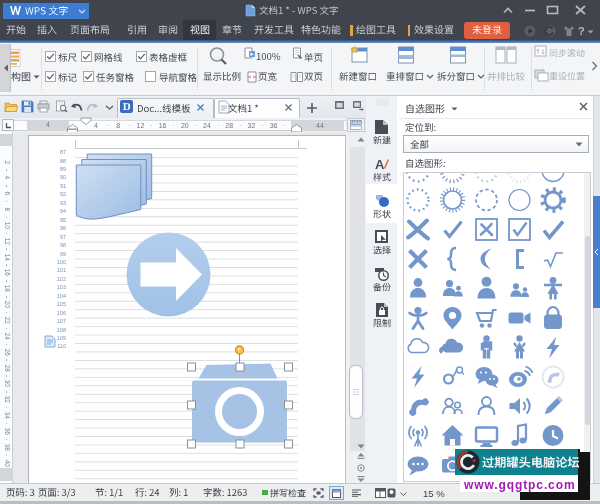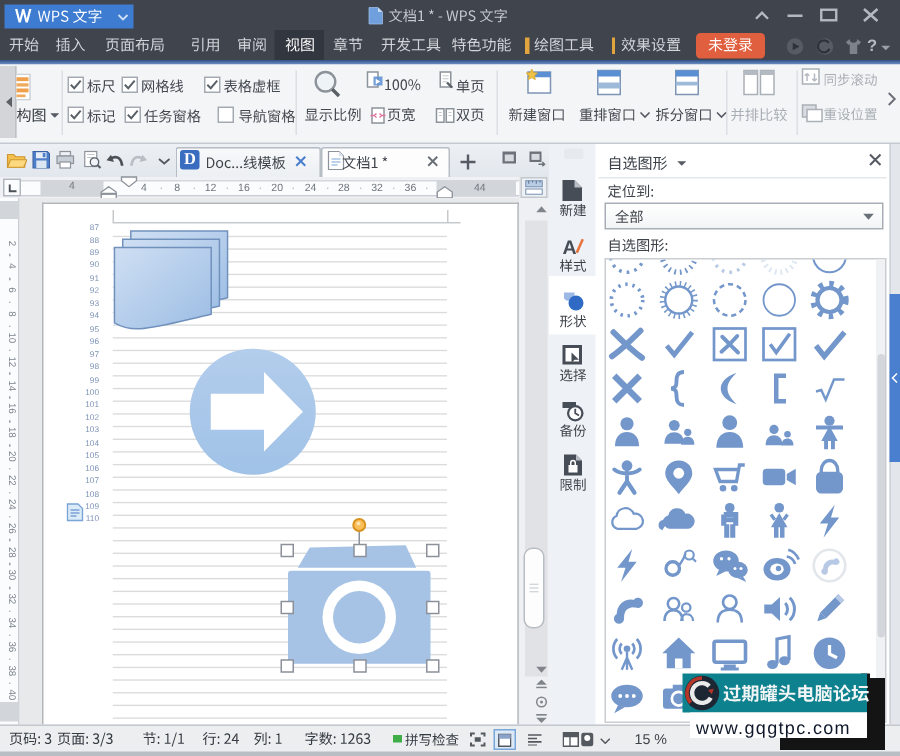--- a/index.html
+++ b/index.html
@@ -914,13 +914,13 @@
     <svg class="abs" style="left:456px;top:450px" width="24" height="24">
       <circle cx="12" cy="12" r="11.5" fill="#1d2633"></circle>
       <path d="M12 2 A10 10 0 0 0 4.5 18.5" stroke="#b5372a" stroke-width="2.4" fill="none"></path>
       <circle cx="12" cy="12" r="6.6" fill="none" stroke="#e9eaea" stroke-width="2.9" stroke-dasharray="33 8.5" transform="rotate(28 12 12)"></circle>
       <path d="M16 10 l3.8 -0.8 l-1.2 3.6 z" fill="#b5372a"></path>
     </svg>
     <svg style="position:absolute;left:482.0px;top:454.2px;overflow:visible" width="99" height="15">
       <path transform="translate(0,12.8)" d="M0.7 -9.2C1.4 -8.6 2.1 -7.7 2.5 -7.1L3.7 -7.9C3.3 -8.5 2.5 -9.4 1.8 -10ZM4.4 -5.7C5 -4.9 5.8 -3.9 6.1 -3.2L7.3 -4C7 -4.7 6.2 -5.7 5.6 -6.4ZM3.4 -5.8H0.5V-4.5H1.9V-1.8C1.4 -1.5 0.8 -1.1 0.2 -0.5L1.3 1C1.7 0.3 2.2 -0.5 2.6 -0.5C2.9 -0.5 3.3 -0.1 3.9 0.2C4.8 0.7 5.8 0.8 7.4 0.8C8.6 0.8 10.6 0.7 11.5 0.7C11.5 0.2 11.7 -0.5 11.9 -1C10.7 -0.8 8.7 -0.7 7.4 -0.7C6.1 -0.7 4.9 -0.7 4.1 -1.2C3.8 -1.4 3.6 -1.5 3.4 -1.6ZM8.6 -10.3V-8.3H4.1V-6.9H8.6V-2.9C8.6 -2.7 8.5 -2.6 8.3 -2.6C8 -2.6 7.1 -2.6 6.4 -2.6C6.6 -2.2 6.8 -1.6 6.9 -1.1C8 -1.1 8.8 -1.2 9.4 -1.4C9.9 -1.6 10.1 -2 10.1 -2.9V-6.9H11.6V-8.3H10.1V-10.3ZM14.1 -1.7C13.7 -1 13.1 -0.2 12.5 0.3C12.8 0.5 13.4 0.9 13.6 1.1C14.3 0.5 15 -0.4 15.5 -1.3ZM22.2 -8.5V-7.1H20.5V-8.5ZM15.9 -1.2C16.4 -0.6 17 0.2 17.2 0.7L18.2 0.1L18.1 0.3C18.4 0.4 19 0.9 19.3 1.1C19.9 0 20.2 -1.5 20.4 -3H22.2V-0.5C22.2 -0.4 22.2 -0.3 22 -0.3C21.8 -0.3 21.2 -0.3 20.7 -0.3C20.9 0 21.1 0.7 21.1 1.1C22 1.1 22.6 1 23.1 0.8C23.5 0.6 23.6 0.2 23.6 -0.5V-9.8H19.1V-5.3C19.1 -3.7 19 -1.7 18.3 -0.1C18 -0.6 17.5 -1.3 17 -1.8ZM22.2 -5.8V-4.3H20.4L20.5 -5.3V-5.8ZM16.5 -10.2V-8.9H15V-10.2H13.7V-8.9H12.7V-7.6H13.7V-3.1H12.6V-1.8H18.6V-3.1H17.8V-7.6H18.7V-8.9H17.8V-10.2ZM15 -7.6H16.5V-6.9H15ZM15 -5.8H16.5V-5H15ZM15 -3.9H16.5V-3.1H15ZM30.6 -6.8H31.5V-6.1H30.6ZM33.9 -6.8H34.8V-6.1H33.9ZM32.4 -4.9C32.5 -4.8 32.6 -4.6 32.7 -4.5H31.5L31.8 -5L31.3 -5.2H32.5V-7.7H29.6V-5.2H30.6C30.2 -4.5 29.7 -3.8 29.1 -3.3V-4.1H28.2V-1.3L27.7 -1.3V-4.8H29.4V-6.1H27.7V-7.8H28.9V-9H26.5C26.6 -9.4 26.7 -9.8 26.7 -10.2L25.5 -10.4C25.4 -9.2 25 -7.8 24.5 -7C24.8 -6.8 25.4 -6.6 25.6 -6.4C25.8 -6.8 26 -7.3 26.2 -7.8H26.5V-6.1H24.9V-4.8H26.5V-1.1L26.1 -1.1V-4.1H25.1V0.2L28.2 -0.3V0.3H29.1V-2.5C29.3 -2.3 29.5 -2.1 29.5 -2L30 -2.4V1.1H31.2V0.7H36.2V-0.4H34V-0.8H35.6V-1.7H34V-2.1H35.6V-3H34V-3.5H36V-4.5H34C33.9 -4.7 33.7 -5 33.5 -5.2H35.9V-7.7H32.9V-5.2ZM32.8 -2.1V-1.7H31.2V-2.1ZM32.8 -3H31.2V-3.5H32.8ZM32.8 -0.8V-0.4H31.2V-0.8ZM33.5 -10.4V-9.6H32V-10.4H30.7V-9.6H29.2V-8.4H30.7V-7.9H32V-8.4H33.5V-7.9H34.7V-8.4H36.1V-9.6H34.7V-10.4ZM43.2 -1.6C44.8 -0.9 46.4 0.1 47.4 0.9L48.3 -0.2C47.4 -1 45.6 -2 43.9 -2.7ZM38.6 -9C39.6 -8.6 40.9 -8 41.5 -7.5L42.3 -8.6C41.7 -9.1 40.4 -9.7 39.4 -10ZM37.5 -6.6C38.5 -6.2 39.8 -5.6 40.4 -5.1L41.3 -6.2C40.7 -6.7 39.4 -7.3 38.4 -7.7ZM37.2 -4.9V-3.6H42.1C41.4 -2 40 -0.9 37.1 -0.2C37.4 0.2 37.7 0.7 37.9 1.1C41.4 0.2 43 -1.4 43.7 -3.6H48.2V-4.9H44.1C44.4 -6.5 44.4 -8.3 44.4 -10.3H42.8C42.8 -8.2 42.9 -6.4 42.6 -4.9ZM54 -4.6V-3.5H51.7V-4.6ZM55.6 -4.6H58V-3.5H55.6ZM54 -6H51.7V-7.2H54ZM55.6 -6V-7.2H58V-6ZM50.2 -8.6V-1.4H51.7V-2.1H54V-1.4C54 0.5 54.5 1 56.2 1C56.6 1 58.1 1 58.5 1C60 1 60.5 0.2 60.7 -1.7C60.3 -1.8 59.9 -2 59.5 -2.1V-8.6H55.6V-10.3H54V-8.6ZM59.2 -2.1C59.1 -0.8 59 -0.5 58.4 -0.5C58.1 -0.5 56.7 -0.5 56.4 -0.5C55.7 -0.5 55.6 -0.6 55.6 -1.4V-2.1ZM68.4 -4C68.1 -3.3 67.7 -2.7 67.2 -2.3V-5.5C67.6 -5 68.1 -4.5 68.4 -4ZM69.2 -2.9C69.6 -2.3 69.9 -1.9 70.1 -1.4L71 -2.1V-0.8H67.2V-1.9C67.5 -1.6 67.8 -1.3 67.9 -1.1C68.4 -1.6 68.8 -2.2 69.2 -2.9ZM71 -6.6V-2.5C70.7 -3 70.3 -3.6 69.9 -4.1C70.3 -5 70.6 -6 70.9 -6.9L69.7 -7.2C69.5 -6.5 69.3 -5.8 69 -5.2C68.7 -5.6 68.3 -6 68 -6.4L67.2 -5.8V-6.6H65.9V0.6H71V1.1H72.3V-6.6ZM67.8 -10C68 -9.6 68.2 -9.1 68.4 -8.7H65.6V-7.3H72.6V-8.7H70C69.8 -9.2 69.4 -9.9 69.1 -10.4ZM64.1 -8.8V-7.1H63.2V-8.8ZM61.9 -9.9V-5.4C61.9 -3.7 61.9 -1.3 61.2 0.3C61.5 0.5 62 0.9 62.3 1.1C62.8 0 63 -1.6 63.1 -3H64.1V-0.5C64.1 -0.3 64.1 -0.3 64 -0.3C63.8 -0.3 63.5 -0.3 63.1 -0.3C63.3 0.1 63.4 0.6 63.5 1C64.1 1 64.6 1 64.9 0.7C65.3 0.5 65.4 0.1 65.4 -0.4V-9.9ZM64.1 -5.9V-4.3H63.1L63.2 -5.4V-5.9ZM74.2 -9.3C75 -8.7 76 -7.8 76.5 -7.2L77.5 -8.3C76.9 -8.9 75.9 -9.7 75.1 -10.2ZM82.9 -5.3C82.2 -4.8 81.1 -4.2 80 -3.7V-5.8H79.1C80 -6.6 80.7 -7.5 81.2 -8.4C82.1 -7 83.2 -5.7 84.3 -4.9C84.5 -5.3 85 -5.8 85.3 -6.1C84.1 -6.9 82.7 -8.3 82 -9.7L82.2 -10.1L80.6 -10.4C80 -8.9 78.8 -7.2 77 -5.9C77.3 -5.7 77.7 -5.1 77.9 -4.8C78.2 -5 78.4 -5.1 78.6 -5.3V-1.2C78.6 0.3 79 0.7 80.7 0.7C81 0.7 82.5 0.7 82.9 0.7C84.3 0.7 84.7 0.2 84.9 -1.7C84.5 -1.8 83.9 -2 83.5 -2.3C83.4 -0.8 83.4 -0.6 82.8 -0.6C82.4 -0.6 81.1 -0.6 80.8 -0.6C80.2 -0.6 80 -0.6 80 -1.2V-2.2C81.2 -2.7 82.7 -3.4 83.9 -4.1ZM73.6 -6.6V-5.2H75.3V-1.3C75.3 -0.7 74.9 -0.2 74.7 0C74.9 0.2 75.3 0.7 75.4 1C75.6 0.7 76 0.4 78.2 -1.4C78 -1.7 77.8 -2.3 77.7 -2.7L76.7 -1.9V-6.6ZM90.5 -9.5V-8.1H96.5V-9.5ZM90.3 0.7C90.7 0.5 91.3 0.4 95.4 -0.1C95.6 0.3 95.7 0.7 95.9 1L97.3 0.5C96.9 -0.6 96.1 -2.2 95.5 -3.5L94.2 -3L94.9 -1.4L91.9 -1.1C92.6 -2.1 93.2 -3.4 93.7 -4.6H97.1V-6.1H90V-4.6H92C91.5 -3.3 90.8 -2 90.5 -1.6C90.3 -1.2 90 -0.9 89.7 -0.8C89.9 -0.4 90.2 0.4 90.3 0.7ZM85.7 -1.7 86.1 -0.2C87.3 -0.7 88.7 -1.4 90.1 -2.1L89.8 -3.4L88.6 -2.9V-6.1H89.9V-7.5H88.6V-10.2H87.1V-7.5H85.8V-6.1H87.1V-2.3C86.6 -2.1 86.1 -1.9 85.7 -1.7Z" fill="#f2f5f5"></path>
     </svg>
     <div style="position:absolute;left:460px;top:475px;width:118px;height:17px;background:#ffffff"></div>
-    <div class="abs" style="left:464px;top:478px;font-size:12px;color:#0f172a;letter-spacing:0.9px;font-weight:normal">www.gqgtpc.com</div>
+    <div class="abs" style="left:464px;top:478px;font-size:12px;color:#a21caf;letter-spacing:0.9px;font-weight:bold">www.gqgtpc.com</div>
   </div>
 </body></html>

